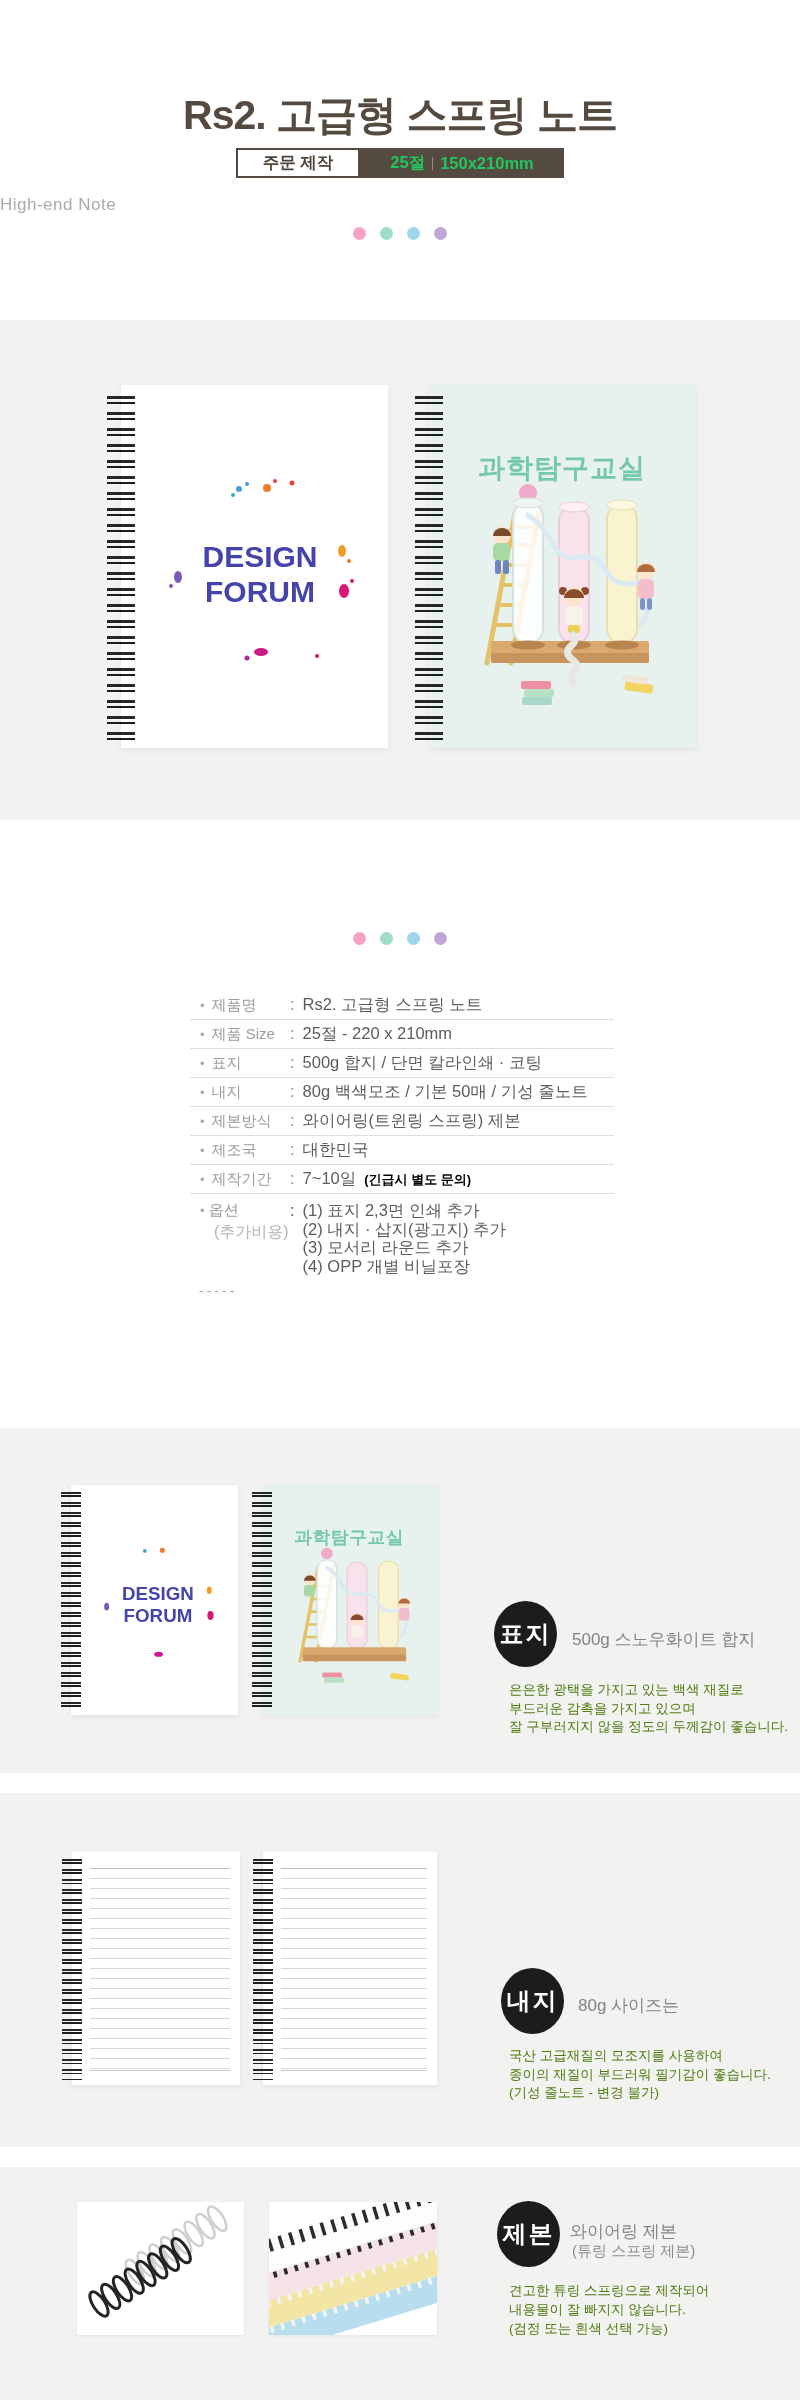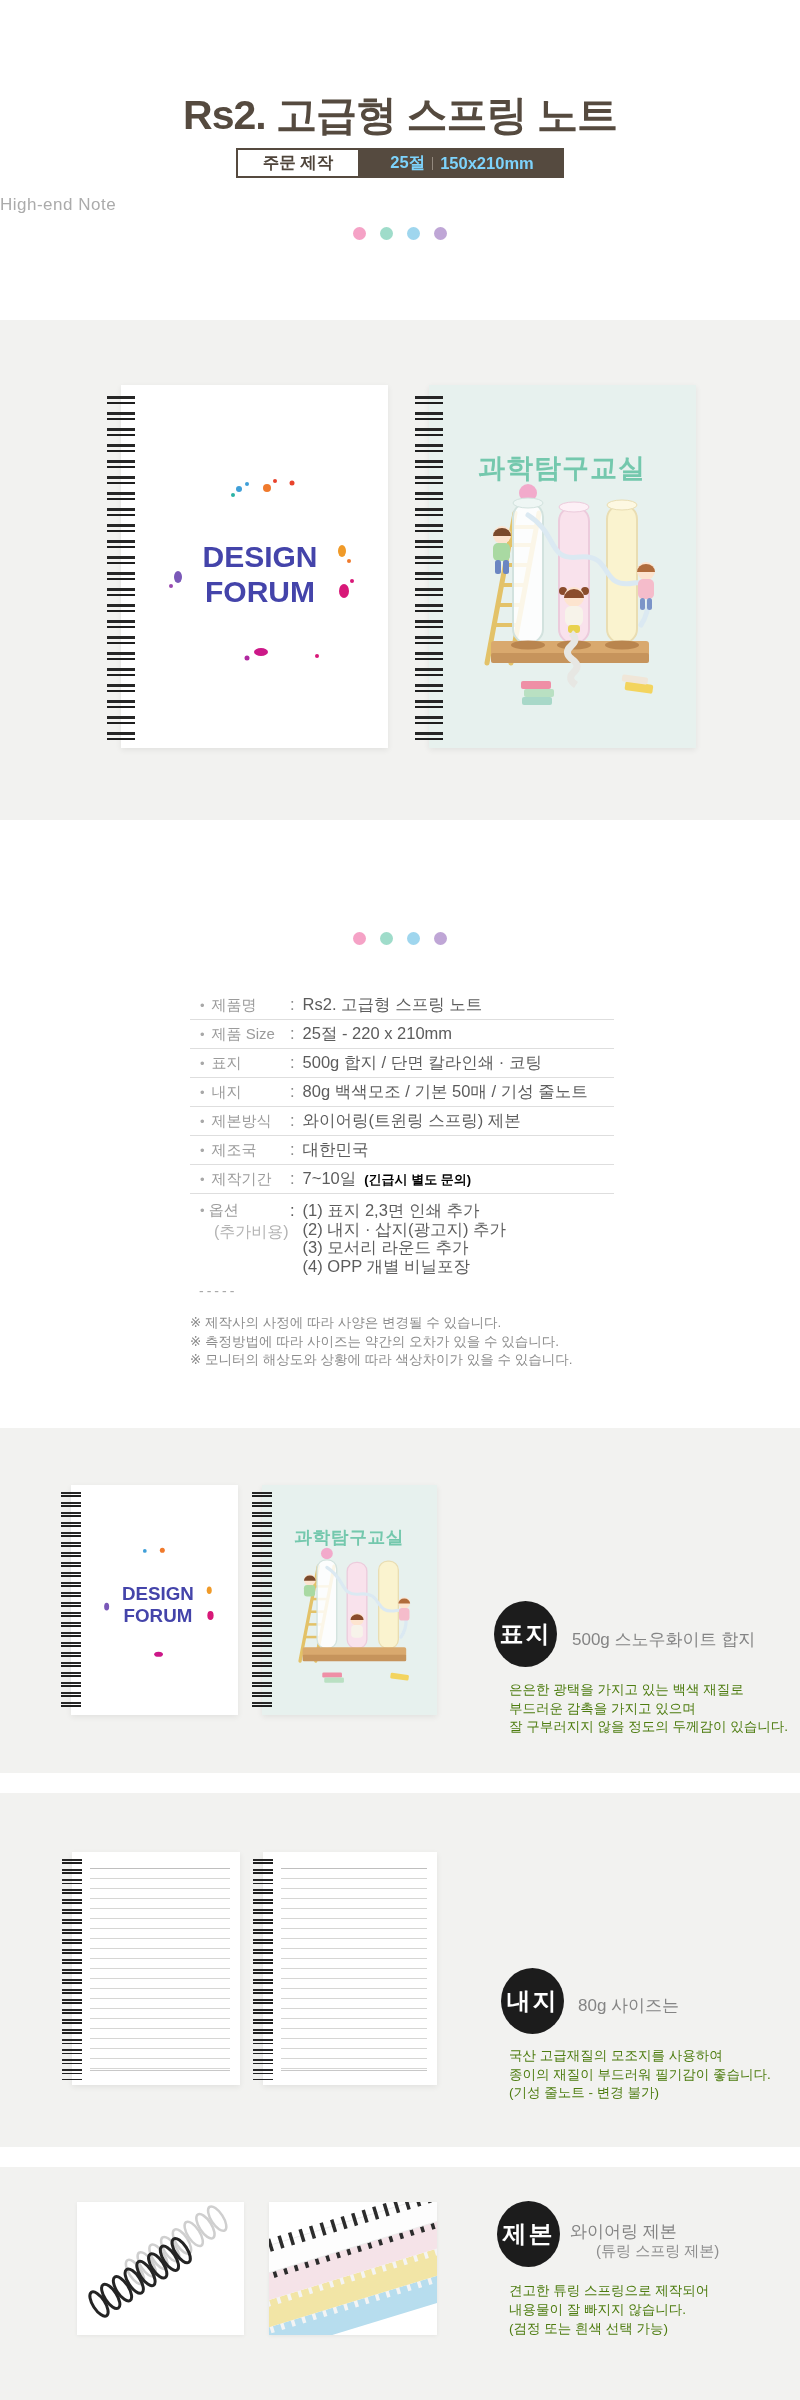--- a/index.html
+++ b/index.html
@@ -6,21 +6,21 @@
   .page{position:relative;width:800px;height:2400px;background:#ffffff;overflow:hidden;
         font-family:"Liberation Sans","DejaVu Sans",sans-serif;}
   .abs{position:absolute;}
 
   
   .main-title{top:88px;left:0;width:800px;text-align:center;font-size:41px;font-weight:bold;
               letter-spacing:-1px;color:#554a3f;}
   .order-badge{top:148px;left:236px;height:30px;display:flex;}
   .ob-left{box-sizing:border-box;width:124px;background:#ffffff;border:2px solid #554a3f;
            display:flex;align-items:center;justify-content:center;font-size:16.5px;font-weight:bold;color:#4e443a;}
-  .ob-right{width:204px;background:#554a3f;color:#7dd3fc;display:flex;align-items:center;
+  .ob-right{width:204px;background:#554a3f;color:#22c55e;display:flex;align-items:center;
             justify-content:center;font-size:16.5px;font-weight:bold;gap:7px;}
   .ob-sep{width:1px;height:13px;background:#93897e;}
   .subtitle{top:195px;left:0;width:800px;font-size:17px;color:#ababab;letter-spacing:.5px;}
   .dots{left:0;width:800px;display:flex;justify-content:center;gap:14px;}
   .dots1{top:227px;} .dots2{top:932px;}
   .dot{width:13px;height:13px;border-radius:50%;}
 
   
   .band{left:0;width:800px;background:#f2f2f0;}
   .band1{top:320px;height:500px;}
@@ -304,25 +304,20 @@
           <div>(1) 표지 2,3면 인쇄 추가</div>
           <div>(2) 내지 · 삽지(광고지) 추가</div>
           <div>(3) 모서리 라운드 추가</div>
           <div>(4) OPP 개별 비닐포장</div>
         </div>
       </div>
     </div>
   </div>
 
   <div class="abs dashes">-----</div>
-  <div class="abs notes">
-    <div>※ 제작사의 사정에 따라 사양은 변경될 수 있습니다.</div>
-    <div>※ 측정방법에 따라 사이즈는 약간의 오차가 있을 수 있습니다.</div>
-    <div>※ 모니터의 해상도와 상황에 따라 색상차이가 있을 수 있습니다.</div>
-  </div>
 
   <div class="abs band band2"></div>
 
   <div class="abs" style="left:61px;top:1485px;width:177px;height:230px;">
     <div class="cover" style="left:10px;top:0;width:167px;height:230px;">
       <svg class="art" viewBox="0 0 267 363" preserveAspectRatio="none">
         <g stroke-width="5" fill="none">
           <path d="M64,114 H215" stroke="url(#gTop)"></path>
             <path d="M215,114 V260" stroke="url(#gRight)"></path>
           <path d="M64,260 H215" stroke="url(#gBottom)"></path>
@@ -381,21 +376,21 @@
       </svg>
     </div>
     <div class="rings-sm" style="left:0;top:5px;width:20px;height:220px;"></div>
   </div>
 
   <div class="abs circ" style="left:494px;top:1601px;">표지</div>
   <div class="abs sec-title" style="left:572px;top:1628px;">500g 스노우화이트 합지</div>
   <div class="abs sec-desc" style="left:509px;top:1681px;">
     <div>은은한 광택을 가지고 있는 백색 재질로</div>
     <div>부드러운 감촉을 가지고 있으며</div>
-    <div>잘 구부러지지 않을 정도의 두께감이 있습니다.</div>
+    <div>잘 구부러지지 않을 정도의 두께감이 좋습니다.</div>
   </div>
 
   <div class="abs band band3"></div>
 
   <div class="abs" style="left:62px;top:1852px;width:178px;height:233px;">
     <div class="linedpage" style="left:10px;top:0;width:168px;height:233px;">
       <div class="lines"></div>
     </div>
     <div class="rings-sm" style="left:0;top:5px;width:20px;height:223px;"></div>
   </div>
@@ -453,20 +448,20 @@
         <rect x="-16" y="46" width="228" height="26" fill="#f5e3e8"></rect>
         <line x1="-16" y1="46" x2="212" y2="46" stroke="#2c2c2c" stroke-width="13" stroke-dasharray="3.5,7.5"></line>
         <rect x="-12" y="20" width="224" height="26" fill="#fdfdfd" stroke="#ececec"></rect>
         <line x1="-12" y1="20" x2="212" y2="20" stroke="#2c2c2c" stroke-width="13" stroke-dasharray="3.5,7.5"></line>
       </g>
     </svg>
   </div>
 
   <div class="abs circ" style="left:497px;top:2201px;">제본</div>
   <div class="abs sec-title" style="left:570px;top:2220px;">와이어링 제본</div>
-  <div class="abs sec-sub" style="left:596px;top:2242px;">(튜링 스프링 제본)</div>
+  <div class="abs sec-sub" style="left:572px;top:2242px;">(튜링 스프링 제본)</div>
   <div class="abs sec-desc" style="left:509px;top:2281px;line-height:19px;">
     <div>견고한 튜링 스프링으로 제작되어</div>
     <div>내용물이 잘 빠지지 않습니다.</div>
     <div>(검정 또는 흰색 선택 가능)</div>
   </div>
 
 </div>
 
 </body></html>

